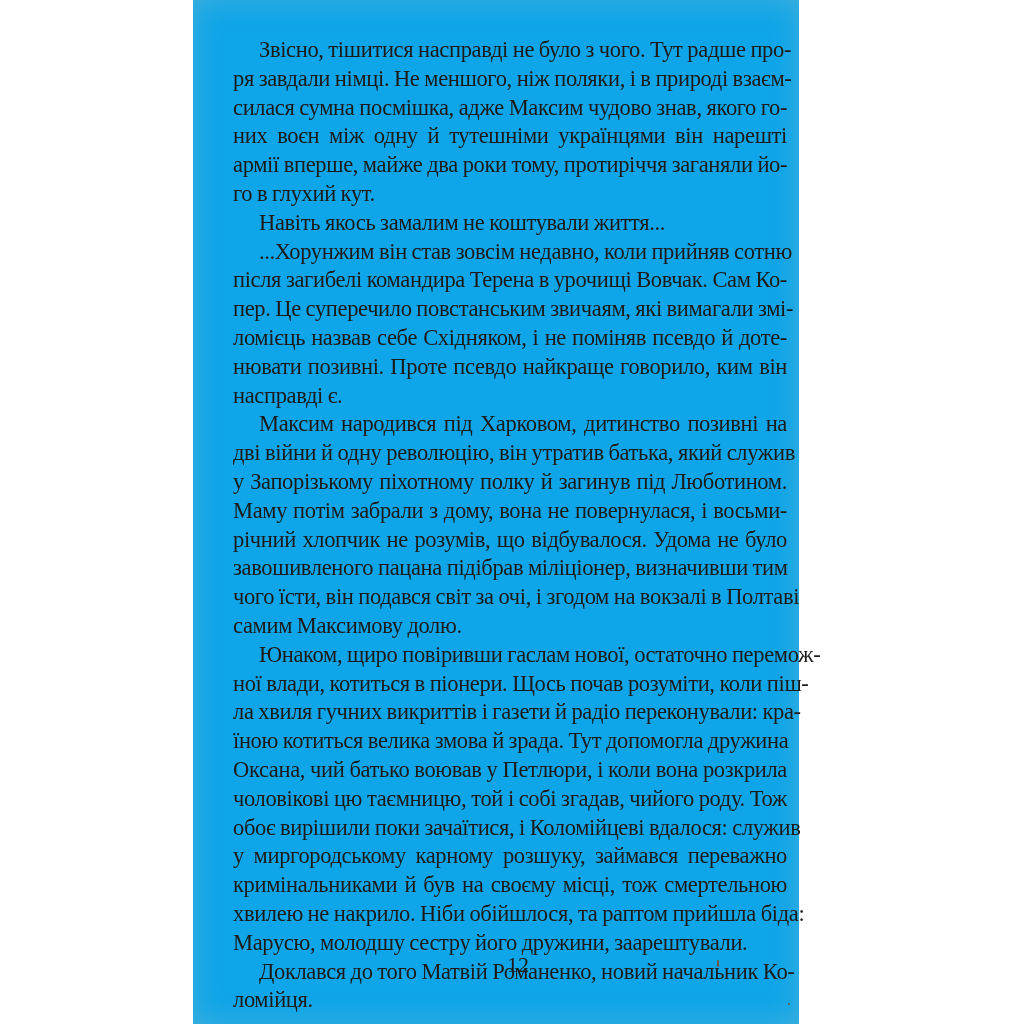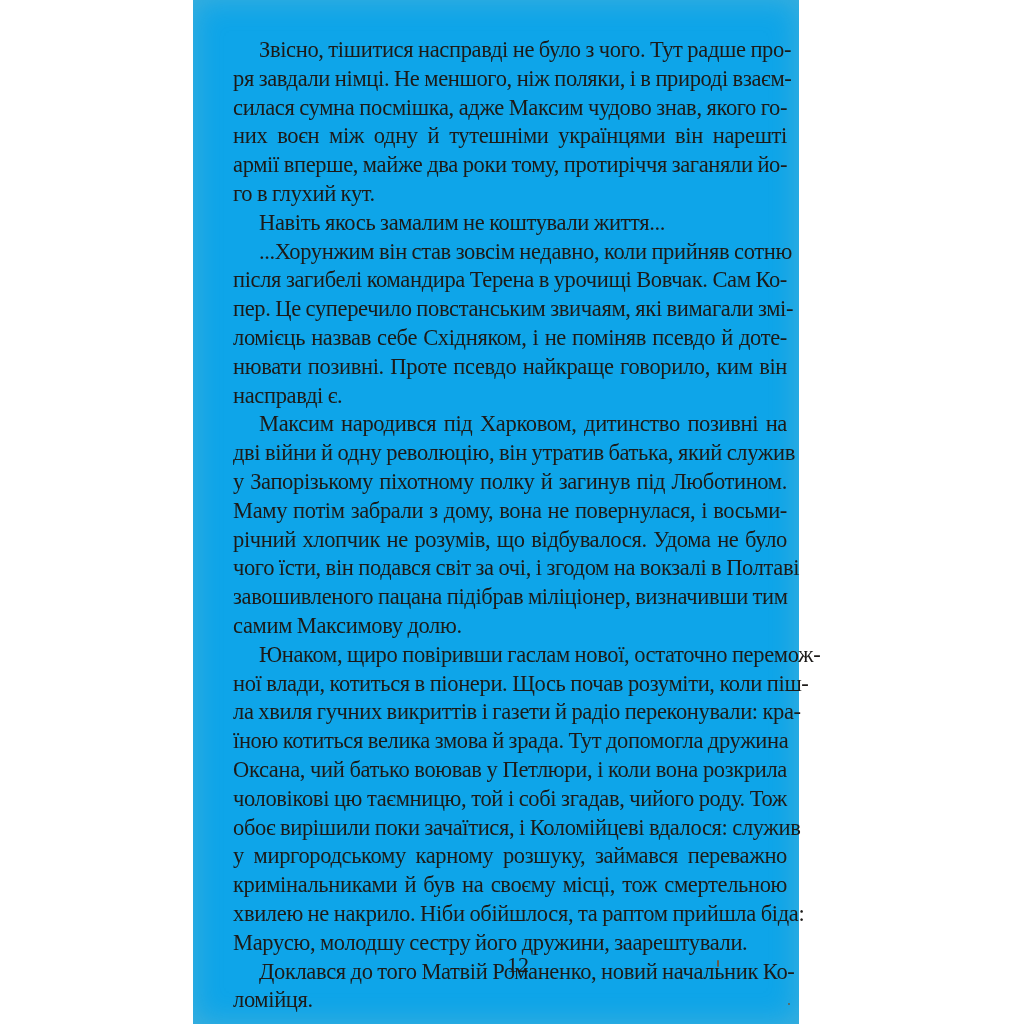--- a/index.html
+++ b/index.html
@@ -79,22 +79,22 @@
         <span class="line">ломієць назвав себе Східняком, і не поміняв псевдо й доте-</span>
         <span class="line">нювати позивні. Проте псевдо найкраще говорило, ким він</span>
         <span class="line last">насправді є.</span>
       </div>
       <div>
         <span class="line first">Максим народився під Харковом, дитинство позивні на</span>
         <span class="line">дві війни й одну революцію, він утратив батька, який служив</span>
         <span class="line">у Запорізькому піхотному полку й загинув під Люботином.</span>
         <span class="line">Маму потім забрали з дому, вона не повернулася, і восьми-</span>
         <span class="line">річний хлопчик не розумів, що відбувалося. Удома не було</span>
+        <span class="line">завошивленого пацана підібрав міліціонер, визначивши тим</span>
         <span class="line">чого їсти, він подався світ за очі, і згодом на вокзалі в Полтаві</span>
-        <span class="line">завошивленого пацана підібрав міліціонер, визначивши тим</span>
         <span class="line last">самим Максимову долю.</span>
       </div>
       <div>
         <span class="line first">Юнаком, щиро повіривши гаслам нової, остаточно перемож-</span>
         <span class="line">ної влади, котиться в піонери. Щось почав розуміти, коли піш-</span>
         <span class="line">ла хвиля гучних викриттів і газети й радіо переконували: кра-</span>
         <span class="line">їною котиться велика змова й зрада. Тут допомогла дружина</span>
         <span class="line">Оксана, чий батько воював у Петлюри, і коли вона розкрила</span>
         <span class="line">чоловікові цю таємницю, той і собі згадав, чийого роду. Тож</span>
         <span class="line">обоє вирішили поки зачаїтися, і Коломійцеві вдалося: служив</span>

